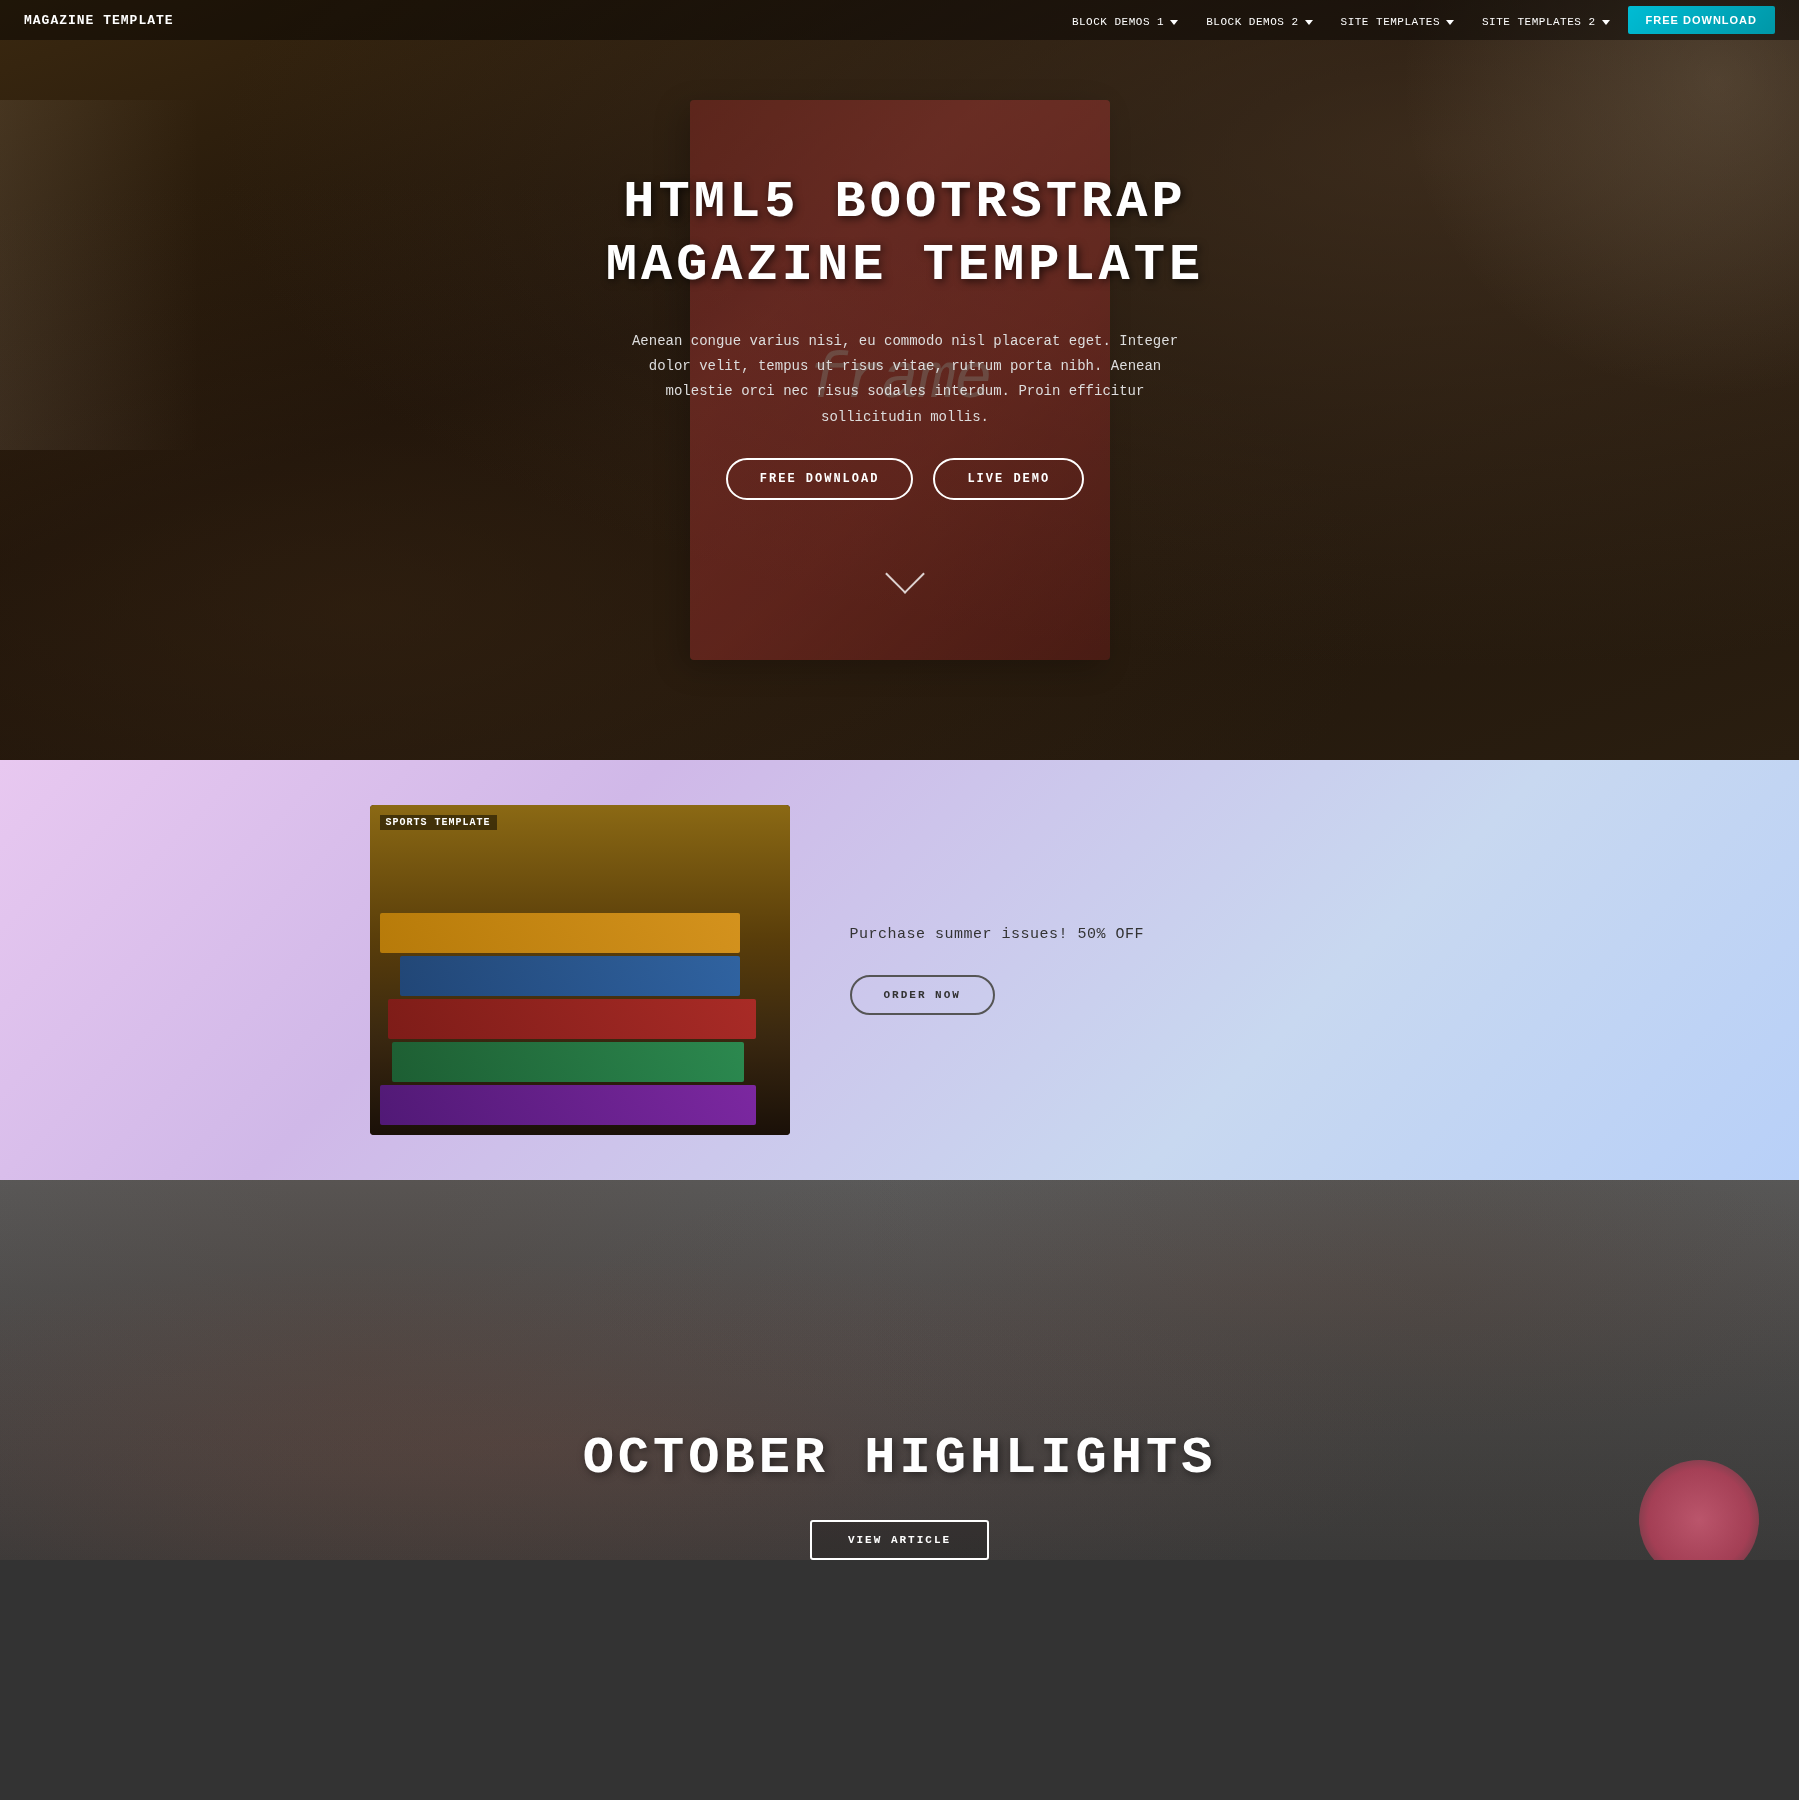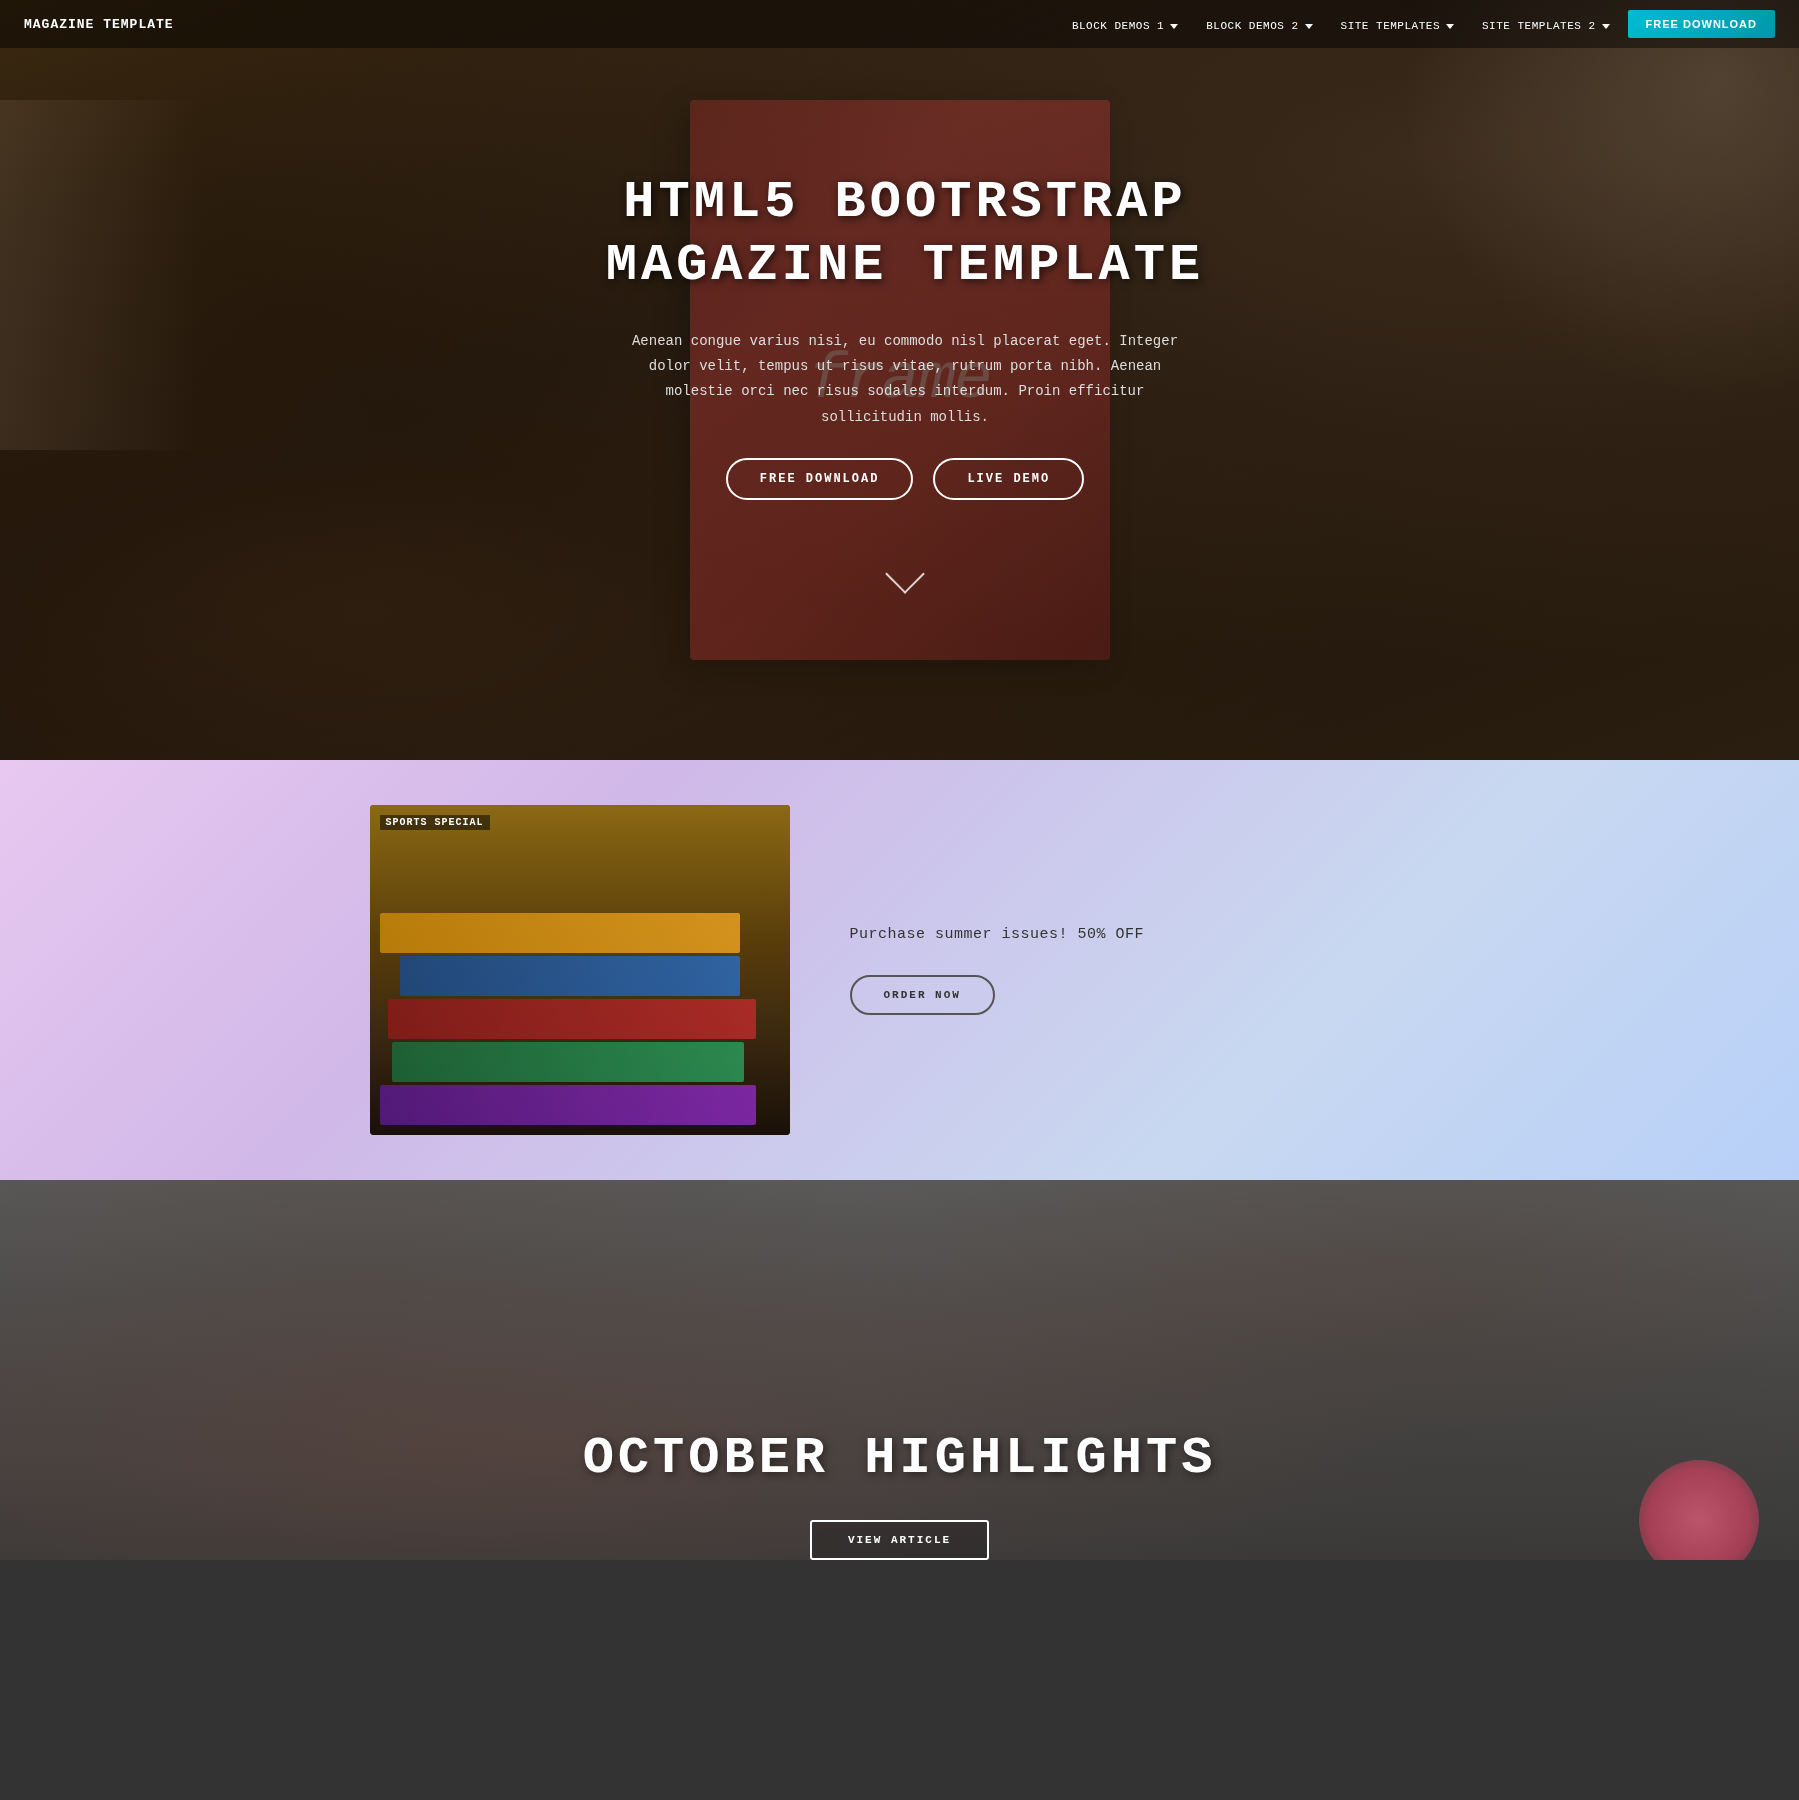--- a/index.html
+++ b/index.html
@@ -15,21 +15,21 @@
     .navbar {
       position: fixed;
       top: 0;
       left: 0;
       width: 100%;
       z-index: 100;
       display: flex;
       align-items: center;
       justify-content: space-between;
       padding: 0 24px;
-      height: 48px;
+      height: 40px;
       background: rgba(0,0,0,0.45);
     }
 
     .navbar-brand {
       color: #fff;
       font-size: 13px;
       font-weight: bold;
       letter-spacing: 1px;
       text-transform: uppercase;
       text-decoration: none;
@@ -432,21 +432,21 @@
 <section class="autumn-section">
   <div class="autumn-inner">
     <div class="autumn-image">
       <div class="magazine-stack">
         <div class="mag-item mag-1"></div>
         <div class="mag-item mag-2"></div>
         <div class="mag-item mag-3"></div>
         <div class="mag-item mag-4"></div>
         <div class="mag-item mag-5"></div>
       </div>
-      <div class="magazine-label">SPORTS SPECIAL</div>
+      <div class="magazine-label">SPORTS TEMPLATE</div>
     </div>
     <div class="autumn-content">
       <p class="autumn-subtitle">Purchase summer issues! 50% OFF</p>
       <button class="btn-order">ORDER NOW</button>
     </div>
   </div>
 </section>
 
 <section class="highlights-section">
   <div class="highlights-content">

